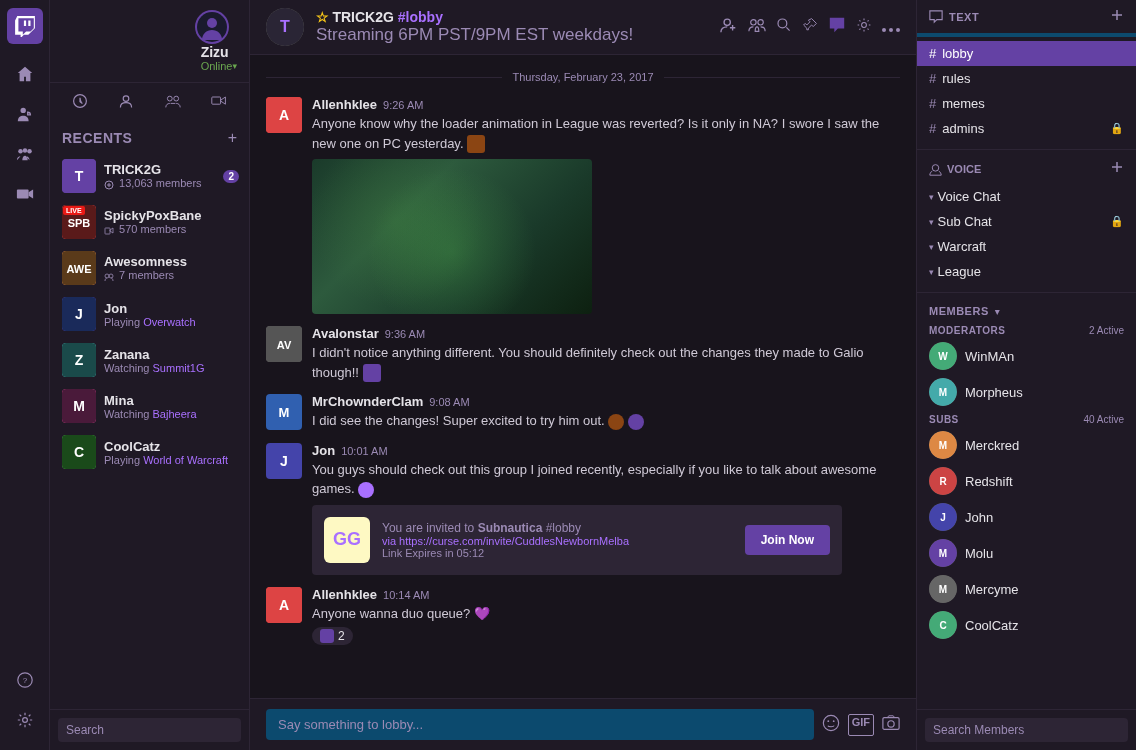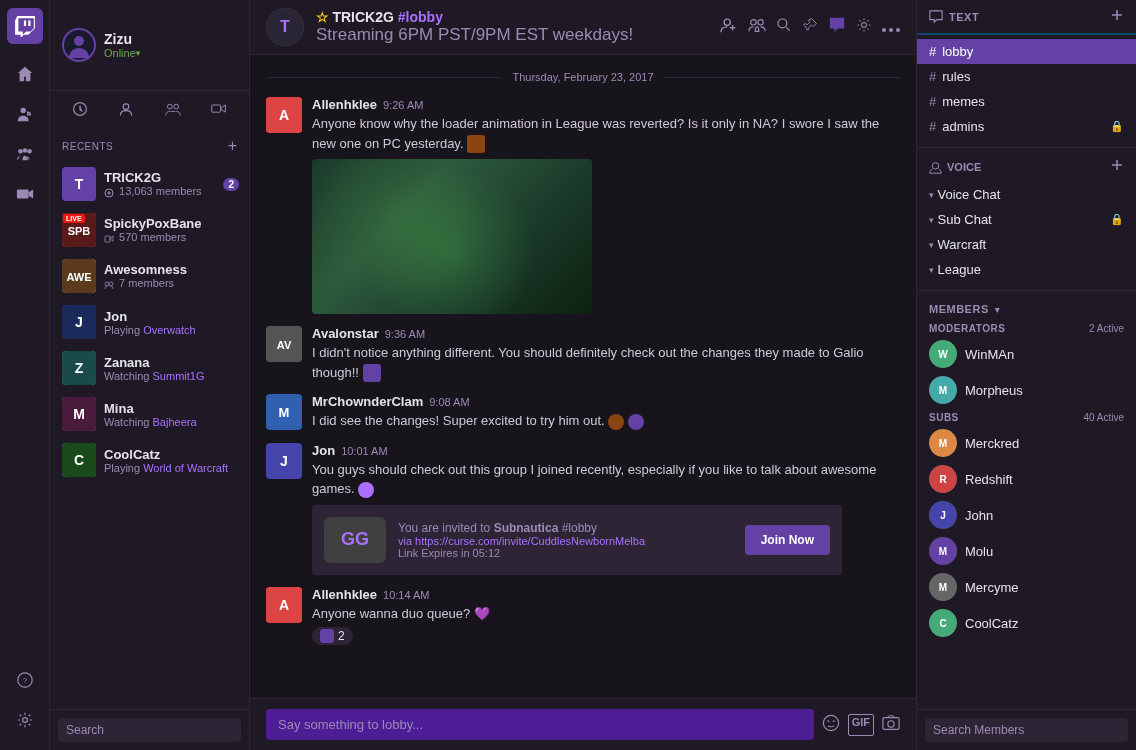--- a/index.html
+++ b/index.html
@@ -39,24 +39,25 @@
     
     .sidebar {
       width: 200px;
       background: #1f1925;
       display: flex;
       flex-direction: column;
       flex-shrink: 0;
       border-right: 1px solid #2d2535;
     }
     .sidebar-header {
-      padding: 28px 12px;
-      display: flex;
-      align-items: center;
+      padding: 10px 12px;
+      display: flex;
+      align-items: flex-end;
       border-bottom: 1px solid #2d2535;
+      flex-direction: column;
     }
     .sidebar-header .avatar {
       width: 34px; height: 34px;
       border-radius: 50%;
       background: #6441a4;
       display: flex; align-items: center; justify-content: center;
       margin-right: 8px;
       font-size: 14px;
       font-weight: bold;
       color: white;
@@ -72,22 +73,22 @@
       content: ' ▾'; font-size: 9px;
     }
 
     .sidebar-section-header {
       padding: 10px 12px 6px;
       display: flex;
       align-items: center;
       justify-content: space-between;
     }
     .sidebar-section-header .label {
-      font-size: 10px;
-      font-weight: normal;
+      font-size: 14px;
+      font-weight: bold;
       color: #9b8ab4;
       text-transform: uppercase;
       letter-spacing: 0.5px;
     }
     .sidebar-section-header .add-btn {
       color: #9b8ab4;
       font-size: 16px;
       cursor: pointer;
     }
 
@@ -268,23 +269,23 @@
       margin-top: 6px;
       background: #2d2535;
       border-radius: 4px;
       padding: 12px;
       display: flex;
       align-items: center;
       gap: 12px;
       max-width: 530px;
     }
     .invite-card .invite-logo {
-      width: 62px; height: 46px;
+      width: 46px; height: 46px;
       border-radius: 6px;
-      background: #404040;
+      background: #fef9c3;
       display: flex; align-items: center; justify-content: center;
       font-size: 18px;
       font-weight: bold;
       color: #a970ff;
       flex-shrink: 0;
     }
     .invite-card .invite-info { flex: 1; }
     .invite-card .invite-info .invite-title { font-size: 12px; color: #9b8ab4; }
     .invite-card .invite-info .invite-link { font-size: 11px; color: #a970ff; }
     .invite-card .invite-info .invite-exp { font-size: 11px; color: #9b8ab4; }
@@ -315,21 +316,21 @@
     .chat-input-area {
       padding: 10px 16px;
       background: #1f1925;
       border-top: 1px solid #2d2535;
       display: flex;
       align-items: center;
       gap: 8px;
     }
     .chat-input-area input {
       flex: 1;
-      background: #4c1d95;
+      background: #0c4a6e;
       border: none;
       border-radius: 4px;
       padding: 8px 12px;
       color: #e5e3e8;
       font-size: 13px;
       outline: none;
     }
     .chat-input-area input::placeholder { color: #9b8ab4; }
     .chat-input-area .input-icons {
       display: flex;
@@ -348,21 +349,21 @@
       border-left: 1px solid #2d2535;
       display: flex;
       flex-direction: column;
       flex-shrink: 0;
     }
     .right-panel .section-header {
       padding: 8px 12px;
       display: flex;
       align-items: center;
       justify-content: space-between;
-      border-bottom: 2px solid #0c4a6e;
+      border-bottom: 4px solid #0c4a6e;
     }
     .right-panel .section-header .section-title {
       font-size: 11px;
       font-weight: bold;
       color: #9b8ab4;
       text-transform: uppercase;
       letter-spacing: 0.5px;
       display: flex;
       align-items: center;
       gap: 6px;

